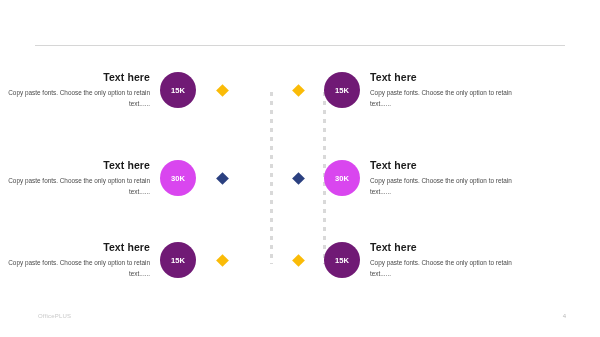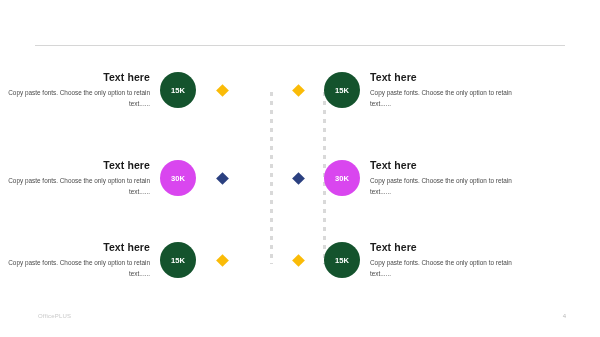--- a/index.html
+++ b/index.html
@@ -102,21 +102,21 @@
     height: 36px;
     border-radius: 50%;
     display: flex;
     align-items: center;
     justify-content: center;
     font-size: 7.6px;
     font-weight: bold;
     color: #ffffff;
     flex: 0 0 auto;
   }
-  .badge-yellow { background: #14532d; }
+  .badge-yellow { background: #701a75; }
   .badge-navy   { background: #d946ef; }
 
   
   .gap-badge-left  { margin-left: 10px; }
   .gap-badge-right { margin-right: 10px; }
 
   
   .diamond {
     width: 9px;
     height: 9px;

